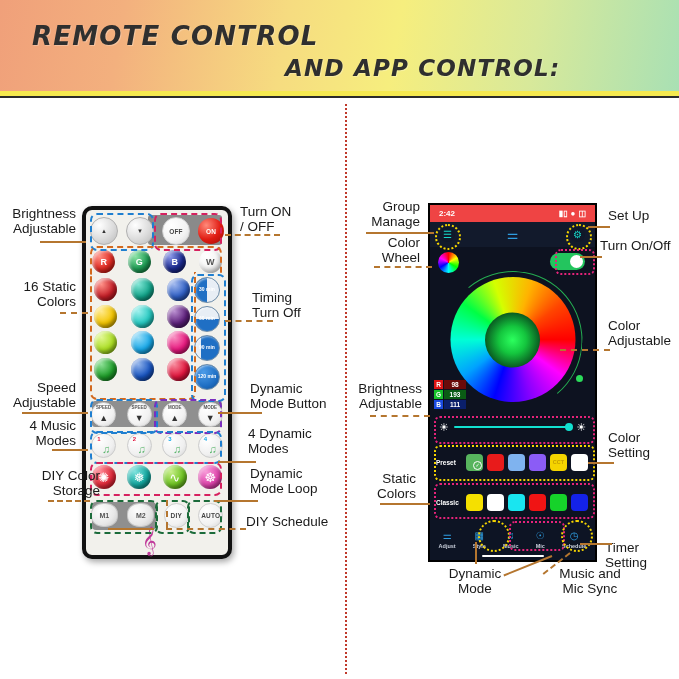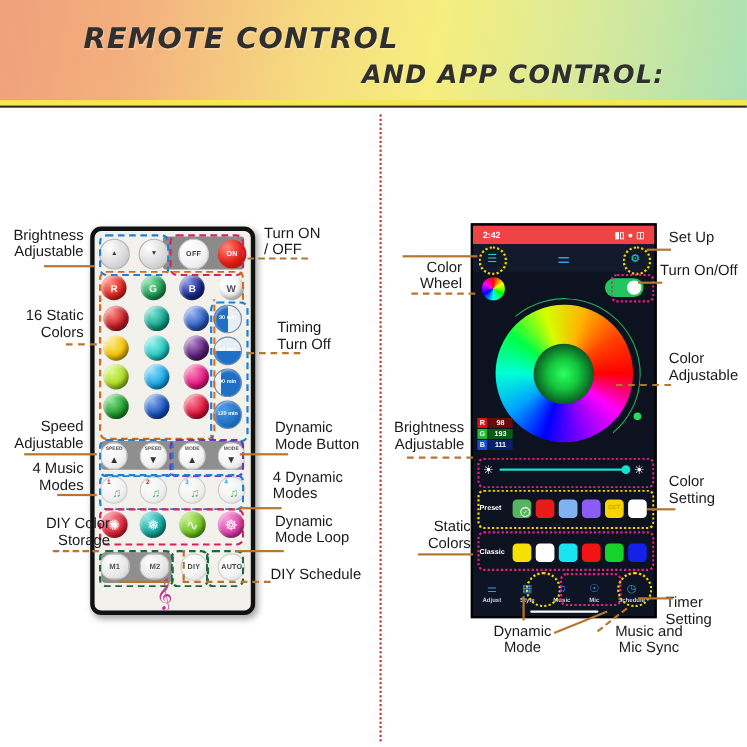--- a/index.html
+++ b/index.html
@@ -19,21 +19,20 @@
   .header:after{
     content:"";position:absolute;left:0;right:0;bottom:0;height:5px;
     background:#f5e94f;border-bottom:2px solid #2b2b2b;
   }
   .hdr-line{
     position:absolute;font-weight:bold;font-style:italic;
     color:#2f2f2f;letter-spacing:1.2px;
     font-family:"DejaVu Sans", sans-serif;
     text-shadow:1px 1px 0 rgba(255,255,255,.25);
     white-space:nowrap;
-    margin-left:44px;
   }
   .hdr-1{left:32px;top:21px;font-size:26px;}
   .hdr-2{left:285px;top:55px;font-size:23px;}
 
   
   .vdivider{
     position:absolute;left:345px;top:104px;width:0;height:570px;
     border-left:2px dotted #c0392b;
   }
 
@@ -459,31 +458,33 @@
     <div class="dring" style="left:136px;top:19px;width:22px;height:22px;"></div>
     <div class="dbox pink" style="left:125px;top:44px;width:36px;height:22px;"></div>
     <div class="dbox pink" style="left:4px;top:211px;width:157px;height:24px;"></div>
     <div class="dbox" style="left:4px;top:240px;width:157px;height:32px;"></div>
     <div class="dbox pink" style="left:4px;top:278px;width:157px;height:32px;"></div>
     <div class="dring" style="left:48px;top:315px;width:28px;height:28px;"></div>
     <div class="dbox pink" style="left:79px;top:316px;width:52px;height:26px;"></div>
     <div class="dring" style="left:131px;top:315px;width:28px;height:28px;"></div>
   </div>
 
+  <div class="lbl r" style="left:352px;top:199px;width:68px;">Group
+Manage</div>
   <div class="lead solid" style="left:366px;top:232px;width:68px;"></div>
 
   <div class="lbl r" style="left:352px;top:235px;width:68px;">Color
 Wheel</div>
   <div class="lead" style="left:374px;top:266px;width:58px;"></div>
 
   <div class="lbl r" style="left:340px;top:381px;width:82px;">Brightness
 Adjustable</div>
   <div class="lead" style="left:370px;top:415px;width:60px;"></div>
 
-  <div class="lbl r" style="left:360px;top:471px;width:68px;">Static
+  <div class="lbl r" style="left:348px;top:471px;width:68px;">Static
 Colors</div>
   <div class="lead solid" style="left:380px;top:503px;width:50px;"></div>
 
   <div class="lbl" style="left:608px;top:208px;width:72px;">Set Up</div>
   <div class="lead solid" style="left:588px;top:226px;width:22px;"></div>
 
   <div class="lbl" style="left:600px;top:238px;width:80px;">Turn On/Off</div>
   <div class="lead solid" style="left:580px;top:256px;width:22px;"></div>
 
   <div class="lbl" style="left:608px;top:318px;width:72px;">Color

